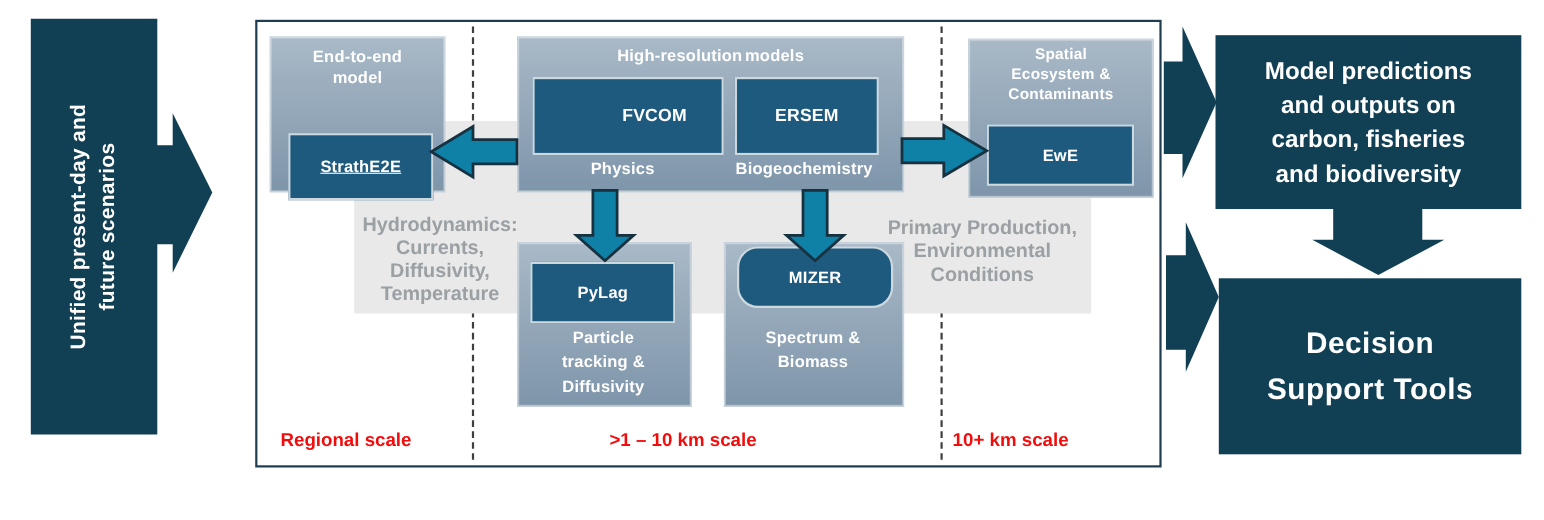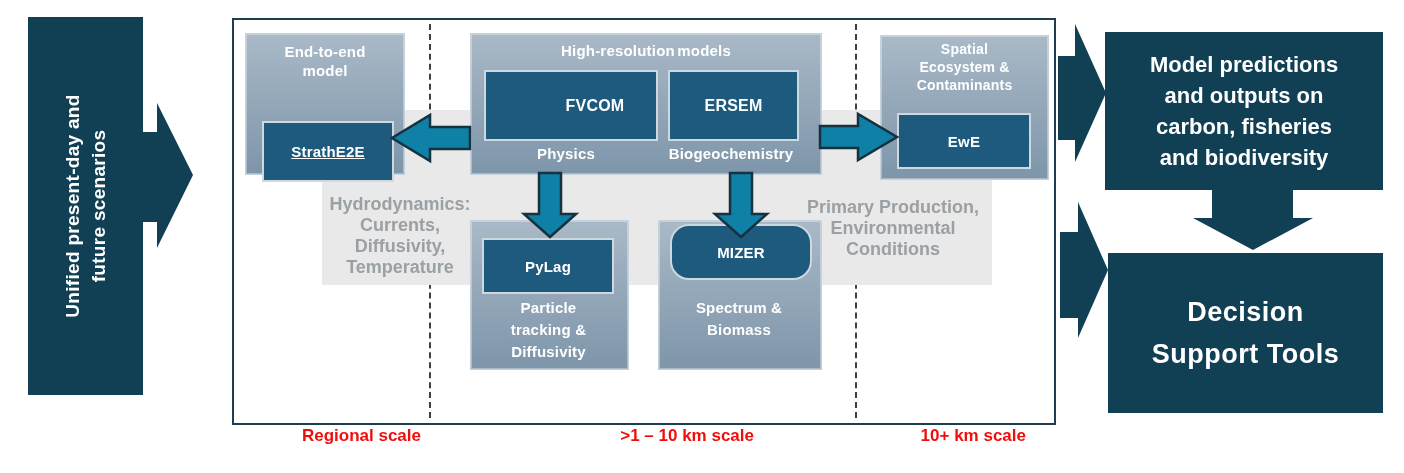--- a/index.html
+++ b/index.html
@@ -28,21 +28,21 @@
                  line-height:22px; letter-spacing:.2px; }
 
   .navy-box { background:var(--navy); color:#fff; font-weight:bold; text-align:center;
               display:flex; flex-direction:column; align-items:center; justify-content:center; }
   .predictions { left:1105px; top:32px; width:278px; height:158px;
                  font-size:22px; line-height:31px; }
   .dst { left:1108px; top:253px; width:275px; height:160px;
          font-size:27px; line-height:42px; letter-spacing:.5px; }
 
   .scale-label { top:390px; height:20px; color:var(--red); font-weight:bold;
-                 font-size:17px; text-align:right; line-height:20px;margin-top:36px; }
+                 font-size:17px; text-align:left; line-height:20px; }
 
   .banner-text { left:-95px; top:180px; width:361px; height:52px;
                  transform:rotate(-90deg); color:#fff; font-weight:bold;
                  font-size:19px; line-height:26px; text-align:center; letter-spacing:.3px; }
 
   svg.arrow-layer { position:absolute; left:0; top:0; width:1404px; height:473px;
                     pointer-events:none; }
   .shape-navy { fill:var(--navy); stroke:none; }
   .arrow-teal { fill:var(--teal-arrow); stroke:var(--arrow-outline); stroke-width:2.5; }
 </style>

